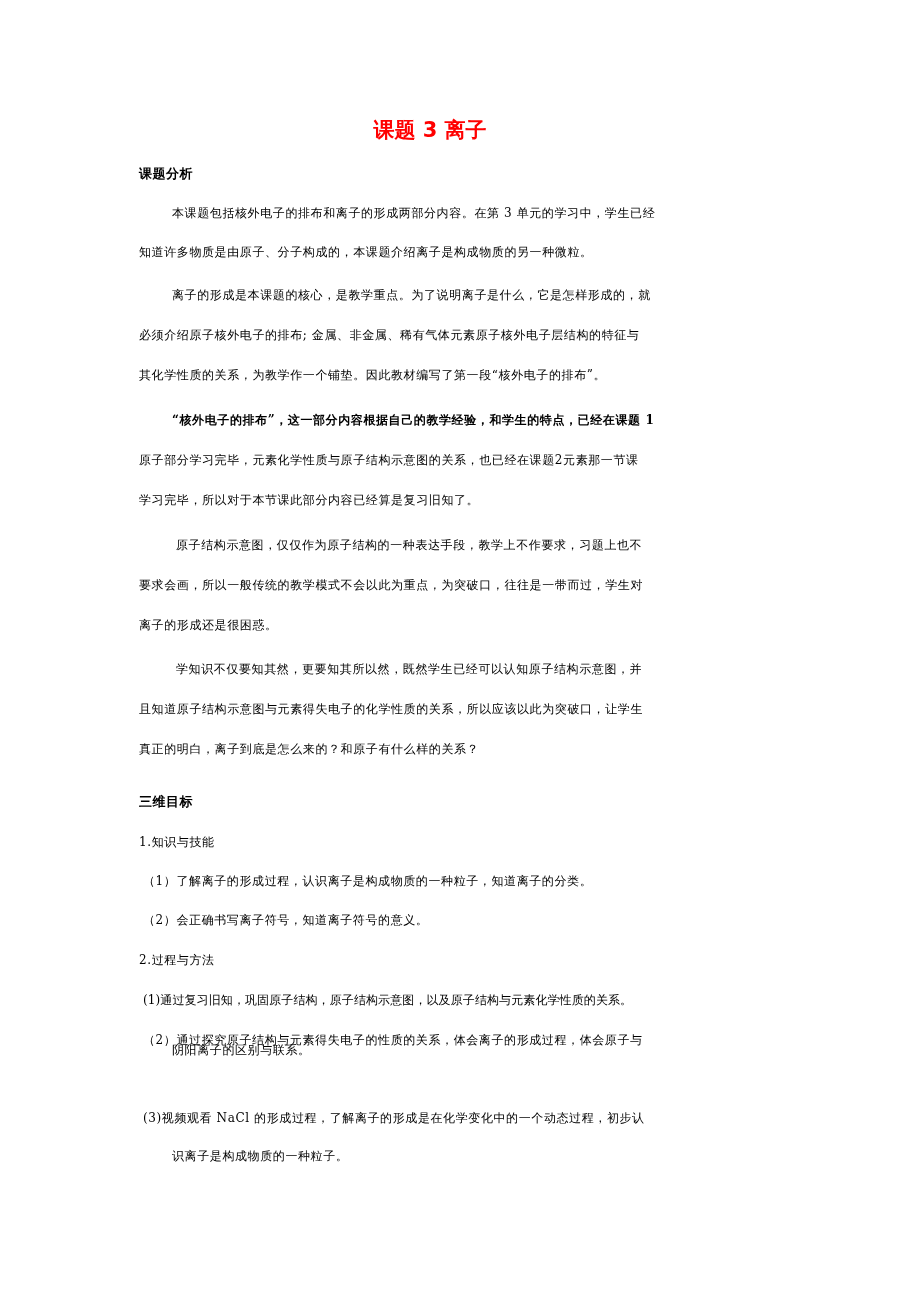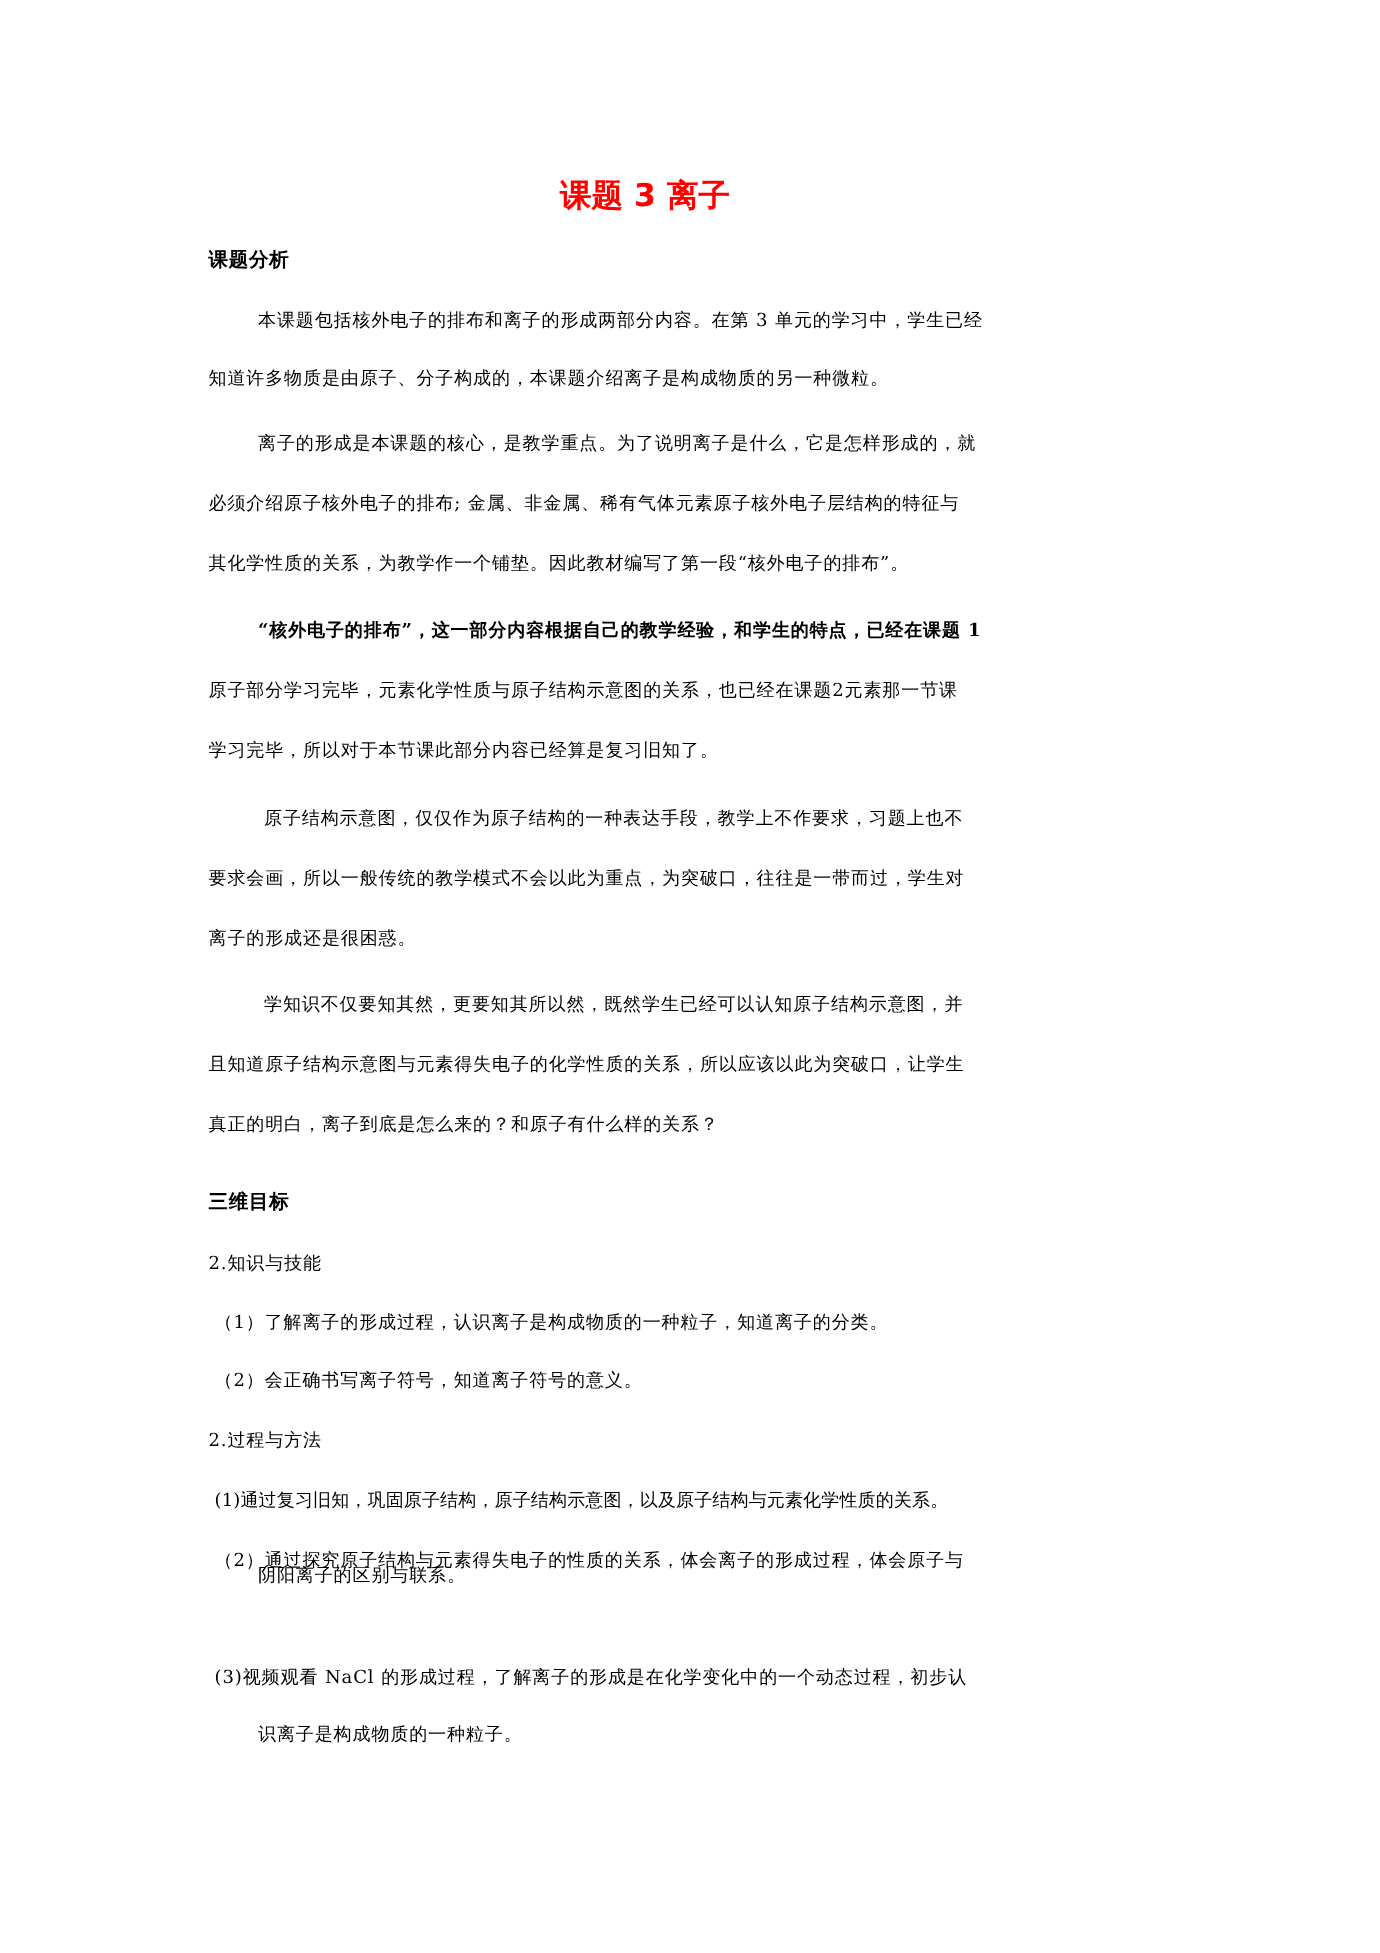--- a/index.html
+++ b/index.html
@@ -87,21 +87,21 @@
   <div class="line indent2" style="top:535px;">原子结构示意图，仅仅作为原子结构的一种表达手段，教学上不作要求，习题上也不</div>
   <div class="line" style="top:575px;">要求会画，所以一般传统的教学模式不会以此为重点，为突破口，往往是一带而过，学生对</div>
   <div class="line" style="top:615px;text-align:right;">离子的形成还是很困惑。</div>
 
   <div class="line indent2" style="top:659px;">学知识不仅要知其然，更要知其所以然，既然学生已经可以认知原子结构示意图，并</div>
   <div class="line" style="top:699px;">且知道原子结构示意图与元素得失电子的化学性质的关系，所以应该以此为突破口，让学生</div>
   <div class="line" style="top:739px;">真正的明白，离子到底是怎么来的？和原子有什么样的关系？</div>
 
   <div class="heading" style="top:792px;">三维目标</div>
 
-  <div class="line sub" style="top:832px;">2.知识与技能</div>
+  <div class="line sub" style="top:832px;">1.知识与技能</div>
   <div class="line item" style="top:871px;">（1）了解离子的形成过程，认识离子是构成物质的一种粒子，知道离子的分类。</div>
   <div class="line item" style="top:910px;">（2）会正确书写离子符号，知道离子符号的意义。</div>
 
   <div class="line sub" style="top:950px;">2.过程与方法</div>
   <div class="line item" style="top:990px;letter-spacing:0.1px;">(1)通过复习旧知，巩固原子结构，原子结构示意图，以及原子结构与元素化学性质的关系。</div>
   <div class="line item" style="top:1030px;">（2）通过探究原子结构与元素得失电子的性质的关系，体会离子的形成过程，体会原子与</div>
   <div class="line indent" style="top:1040px;text-align:right;">阴阳离子的区别与联系。</div>
   <div class="line item" style="top:1108px;">(3)视频观看 NaCl 的形成过程，了解离子的形成是在化学变化中的一个动态过程，初步认</div>
   <div class="line indent" style="top:1146px;">识离子是构成物质的一种粒子。</div>
 

